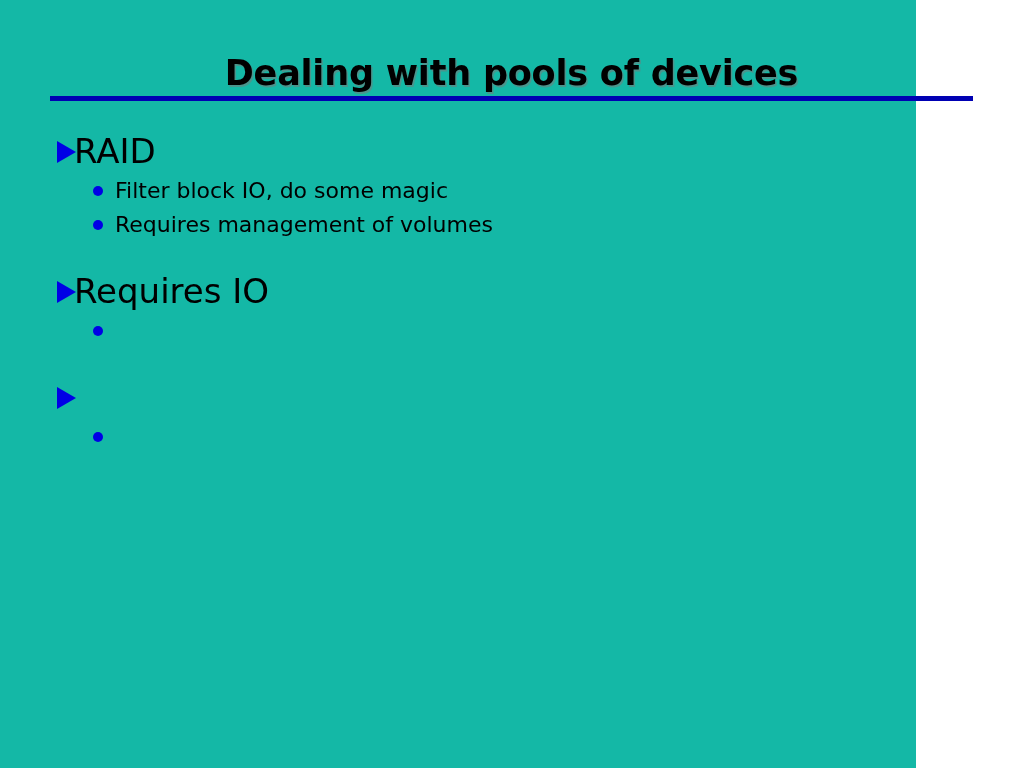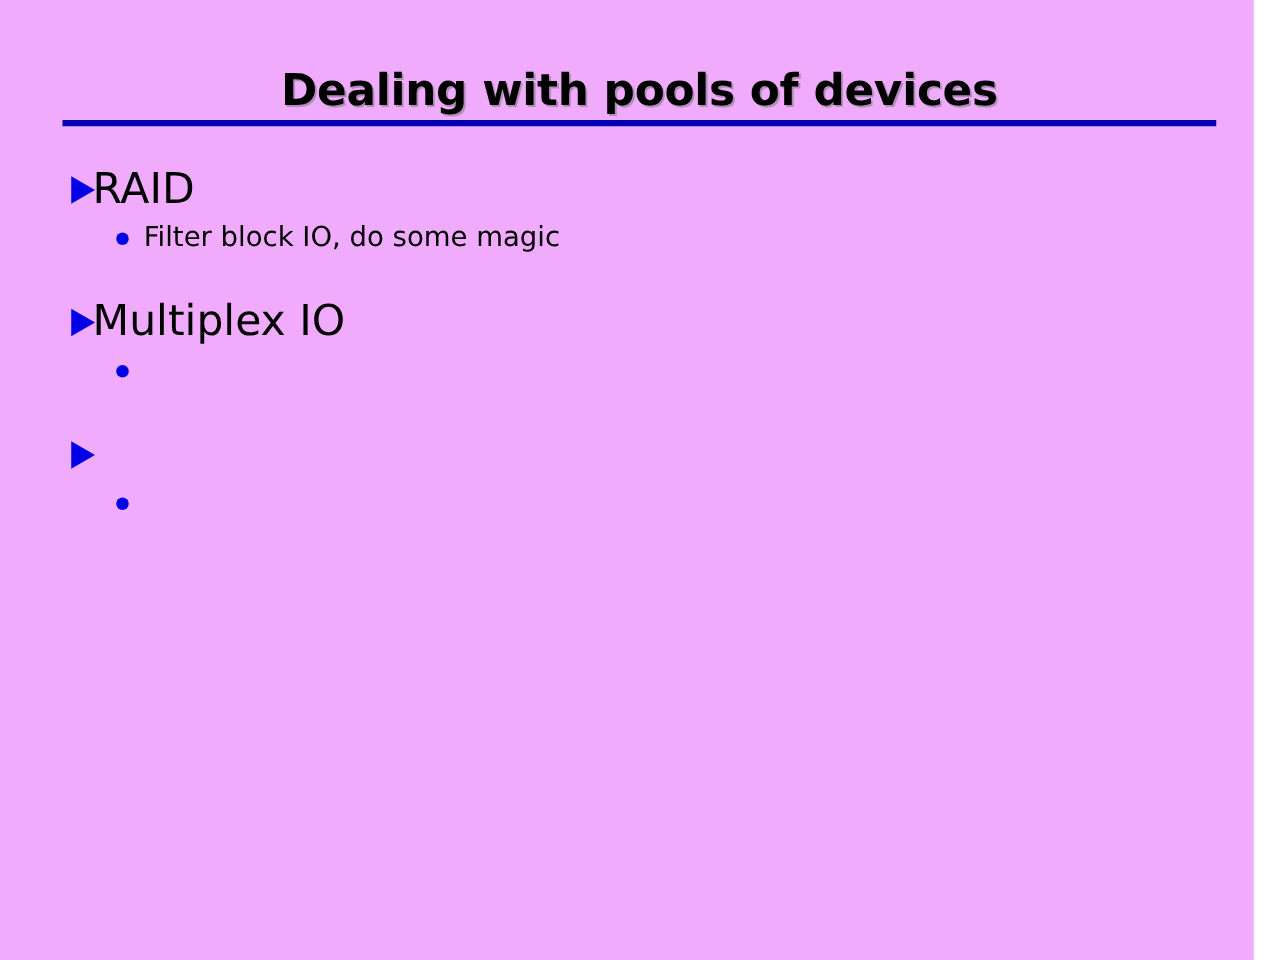--- a/index.html
+++ b/index.html
@@ -11,23 +11,23 @@
     width: 1024px;
     height: 768px;
     overflow: hidden;
     font-family: "DejaVu Sans", sans-serif;
     color: #000000;
     -webkit-font-smoothing: antialiased;
   }
 
   .slide {
     position: relative;
-    width: 1003px;
+    width: 916px;
     height: 768px;
-    background: #f0abfc;
+    background: #14b8a6;
   }
 
   
   .title-block {
     position: absolute;
     left: 50px;
     top: 50px;
     width: 923px;
     height: 46px;
     display: flex;
@@ -138,26 +138,30 @@
 
     <div class="group">
       <div class="l1">
         <span class="tri-bullet"></span>
         <span class="l1-text">RAID</span>
       </div>
       <div class="l2">
         <span class="dot-bullet"></span>
         <span class="l2-text">Filter block IO, do some magic</span>
       </div>
+      <div class="l2">
+        <span class="dot-bullet"></span>
+        <span class="l2-text">Requires management of volumes</span>
+      </div>
     </div>
 
     <div class="group">
       <div class="l1">
         <span class="tri-bullet"></span>
-        <span class="l1-text">Multiplex IO</span>
+        <span class="l1-text">Requires IO</span>
       </div>
       <div class="l2">
         <span class="dot-bullet"></span>
       </div>
     </div>
 
 
     <div class="group">
       <div class="l1">
         <span class="tri-bullet"></span>

